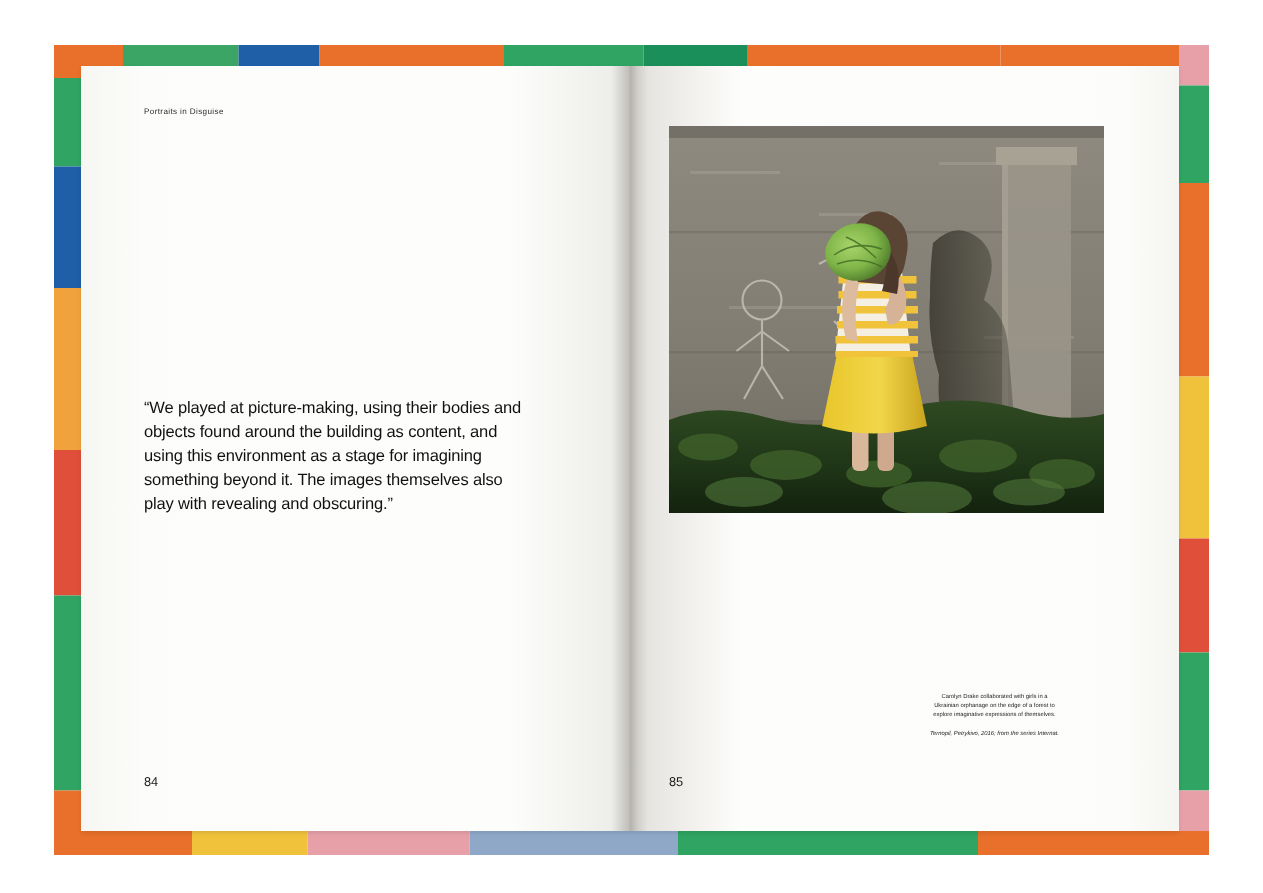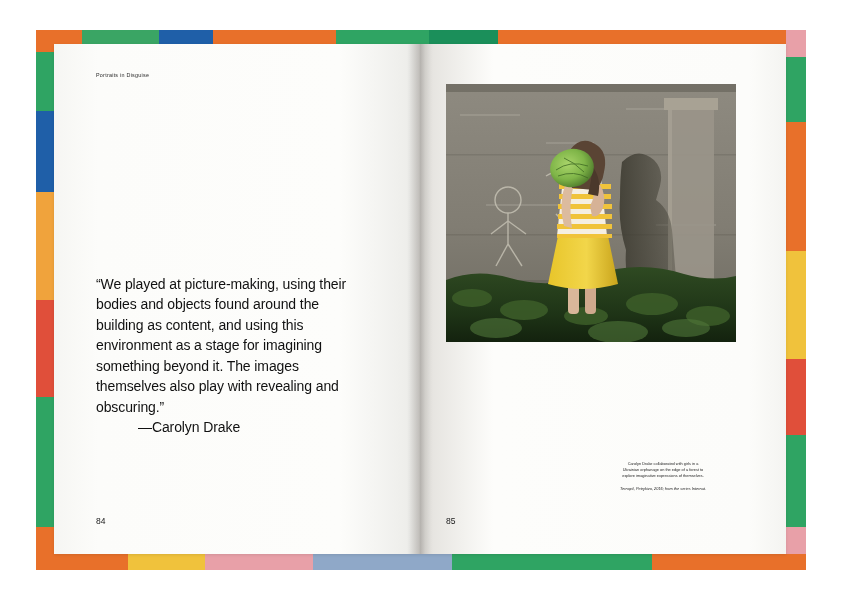--- a/index.html
+++ b/index.html
@@ -103,23 +103,23 @@
   .running-head {
     font-size: 5.4px;
     letter-spacing: 0.25px;
     color: #2b2b2b;
     font-weight: 400;
   }
 
   .quote {
     position: absolute;
     left: 42px;
-    top: 230px;
+    top: 220px;
     width: 260px;
-    font-size: 14px;
+    font-size: 11px;
     line-height: 1.46;
     color: #111111;
     font-weight: 400;
     letter-spacing: -0.1px;
   }
   .quote .attribution {
     display: block;
     padding-left: 42px;
   }
 
@@ -204,21 +204,20 @@
       <span style="width:20%; background:#e8702a;"></span>
     </div>
 
     <div class="pages">
 
       <div class="page page-left">
         <div class="running-head">Portraits in Disguise</div>
 
         <div class="quote">
           <span>“We played at picture-making, using their bodies and objects found around the building as content, and using this environment as a stage for imagining something beyond it. The images themselves also play with revealing and obscuring.”</span>
-          <span class="attribution">—Carolyn Drake</span>
         </div>
 
         <div class="folio folio-left">84</div>
       </div>
 
       <div class="page page-right">
 
         <div class="photo-frame">
           <svg width="290" height="258" viewBox="0 0 290 258" xmlns="http://www.w3.org/2000/svg" aria-hidden="true">
             <defs>

